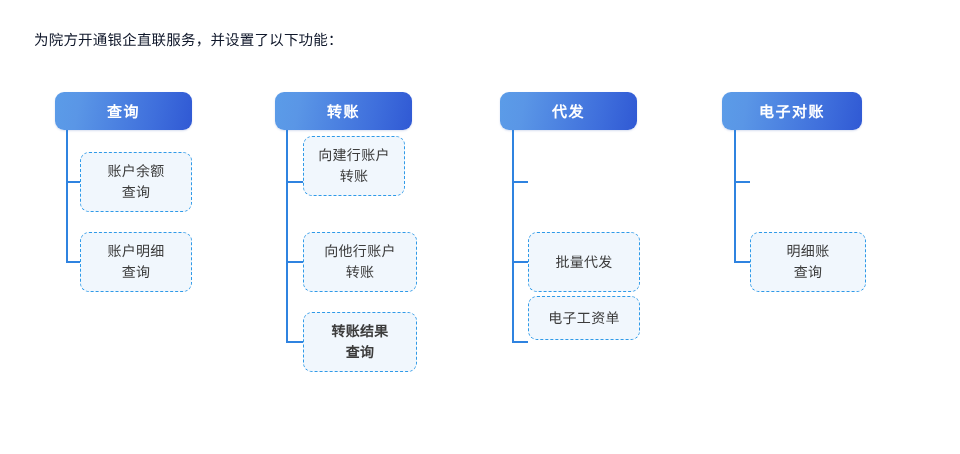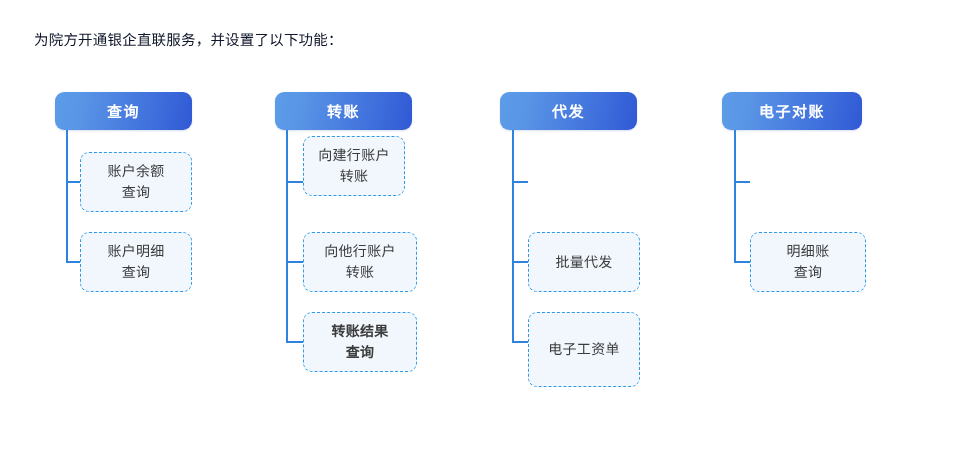--- a/index.html
+++ b/index.html
@@ -129,21 +129,21 @@
     <div class="pill" style="left: 500px; width: 137px;">
       <span class="pill-label">代发</span>
     </div>
     <div class="trunk" style="left: 512px; top: 130px; height: 212px;"></div>
     <div class="branch" style="left: 512px; top: 181.2px; width: 16px;"></div>
     <div class="branch" style="left: 512px; top: 261.2px; width: 16px;"></div>
     <div class="node" style="left: 528px; top: 232px; width: 112px; height: 60px;">
       <span class="node-label">批量代发</span>
     </div>
     <div class="branch" style="left: 512px; top: 341.2px; width: 16px;"></div>
-    <div class="node" style="left: 528px; top: 312px; width: 112px; height: 75px;">
+    <div class="node" style="left: 528px; top: 296px; width: 112px; height: 44px;">
       <span class="node-label">电子工资单</span>
     </div>
     <div class="pill" style="left: 722px; width: 140px;">
       <span class="pill-label">电子对账</span>
     </div>
     <div class="trunk" style="left: 734px; top: 130px; height: 132px;"></div>
     <div class="branch" style="left: 734px; top: 181.2px; width: 16px;"></div>
     <div class="branch" style="left: 734px; top: 261.2px; width: 16px;"></div>
     <div class="node" style="left: 750px; top: 232px; width: 116px; height: 60px;">
       <span class="node-label">明细账

